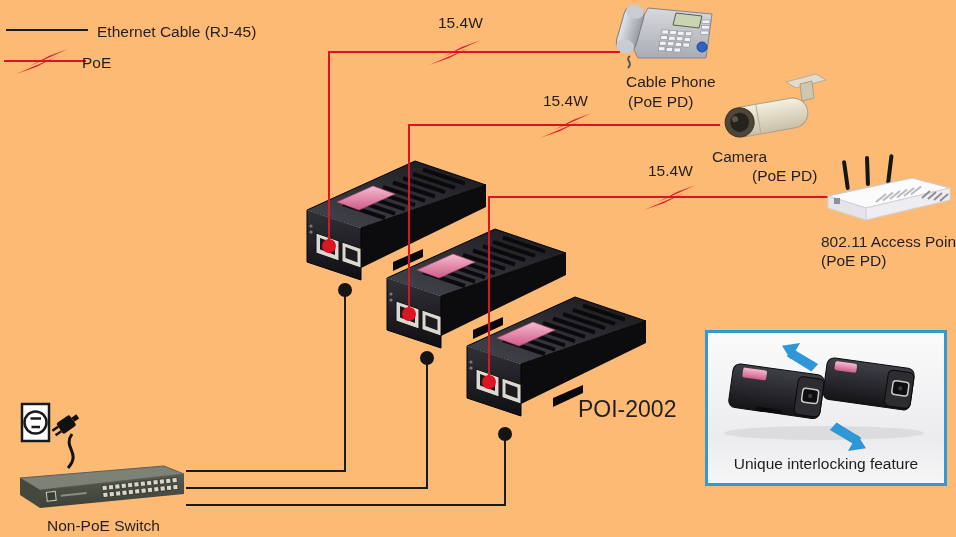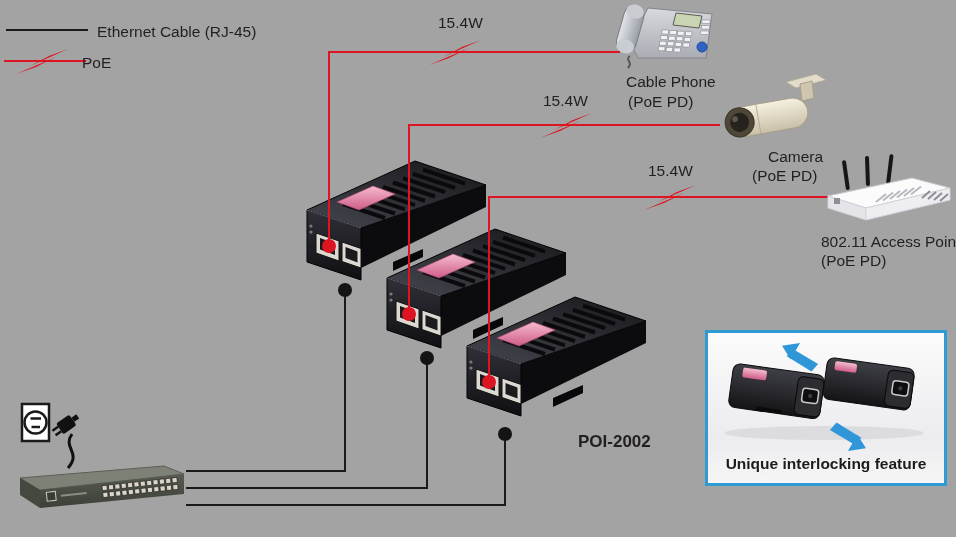--- a/index.html
+++ b/index.html
@@ -1,30 +1,30 @@
 <!DOCTYPE html>
 <html><head>
 <meta charset="utf-8">
 <style>
   html,body{margin:0;padding:0;background:#fff;}
-  #canvas{position:relative;width:956px;height:537px;background:#a3a3a3;overflow:hidden;
+  #canvas{position:relative;width:956px;height:537px;background:#fdba74;overflow:hidden;
           font-family:"Liberation Sans",sans-serif;color:#231f20;}
   .lbl{position:absolute;font-size:15.5px;line-height:19px;color:#231f20;white-space:nowrap;}
-  .lbl.bold{font-weight:bold;font-size:17px;margin-top:32px;}
+  .lbl.bold{font-weight:normal;font-size:23px;}
   .l{position:absolute;}
   .l.black{background:#1a1a1a;}
   .l.red{background:#dd1522;}
   .dot{position:absolute;width:14px;height:14px;border-radius:50%;}
   .dot.red{background:#dd1522;}
   .dot.black{background:#141414;}
   .bolt{position:absolute;width:52px;height:25px;}
   svg.part{position:absolute;overflow:visible;}
   #inset-box{position:absolute;left:705px;top:330px;width:242px;height:156px;
              border:3px solid #2e9bd5;box-sizing:border-box;
-             background:linear-gradient(180deg,#fbfbfb 0%,#ececef 70%,#f6f6f6 100%);font-weight:bold;}
+             background:linear-gradient(180deg,#fbfbfb 0%,#ececef 70%,#f6f6f6 100%);}
   #inset-caption{position:absolute;left:0;right:0;bottom:10px;text-align:center;
                  font-size:15.5px;color:#1c1c1c;}
 </style>
 </head>
 <body>
 
 <div id="canvas">
 
   <svg width="0" height="0" style="position:absolute" aria-hidden="true">
     <defs>
@@ -194,21 +194,21 @@
     <polygon points="64,10 94,2 104,8 74,16" fill="#e3dcca" stroke="#b5ad98"></polygon>
     <polygon points="78,12 90,9 92,26 80,29" fill="#cfc6b0" stroke="#a89f88"></polygon>
     <g transform="rotate(-10 48 44)">
       <rect x="6" y="30" width="80" height="30" rx="15" fill="url(#gCam)" stroke="#a89f8a"></rect>
       <line x1="36" y1="31" x2="36" y2="59" stroke="#b5ac96"></line>
       <circle cx="17" cy="45" r="14.5" fill="#4e4738" stroke="#3a352a"></circle>
       <circle cx="17" cy="45" r="9.5" fill="#26231e"></circle>
       <circle cx="13" cy="41" r="3" fill="#6b6456" opacity="0.8"></circle>
     </g>
   </svg>
-  <div class="lbl" style="left:768px;top:147px">Camera</div>
+  <div class="lbl" style="left:712px;top:147px">Camera</div>
   <div class="lbl" style="left:752px;top:166px">(PoE PD)</div>
 
   <svg class="part" style="left:824px;top:144px" width="130" height="76" viewBox="0 0 130 76">
     <g fill="#161616">
       <rect x="22" y="16" width="4" height="30" rx="2" transform="rotate(-8 24 46)"></rect>
       <rect x="42" y="12" width="4" height="30" rx="2" transform="rotate(-2 44 42)"></rect>
       <rect x="62" y="10" width="4" height="30" rx="2" transform="rotate(7 64 40)"></rect>
     </g>
     <polygon points="4,52 88,34 126,44 42,64" fill="#fbfbfc" stroke="#c9c9cf"></polygon>
     <polygon points="4,52 42,64 42,76 4,64" fill="#e4e4e9" stroke="#d2d2d8"></polygon>
@@ -274,20 +274,21 @@
           <rect x="94" y="9.5" width="5" height="5"></rect>
           <rect x="100.4" y="9.5" width="5" height="5"></rect>
           <rect x="106.8" y="9.5" width="5" height="5"></rect>
           <rect x="113.2" y="9.5" width="5" height="5"></rect>
           <rect x="119.6" y="9.5" width="5" height="5"></rect>
           <rect x="126" y="9.5" width="5" height="5"></rect>
           <rect x="132.4" y="9.5" width="5" height="5"></rect>
       </g>
     </g>
   </svg>
+  <div class="lbl" style="left:47px;top:516px">Non-PoE Switch</div>
 
   <div id="inset-box">
     <svg class="part" style="left:8px;top:8px" width="222" height="104" viewBox="0 0 222 104">
       <ellipse cx="108" cy="92" rx="100" ry="7" fill="#dcdcde"></ellipse>
       <g transform="translate(18,22) rotate(8)">
         <rect x="0" y="0" width="92" height="44" rx="7" fill="url(#gIns)" stroke="#0b0b0d"></rect>
         <rect x="10" y="3" width="24" height="10" rx="2" fill="url(#gPink)"></rect>
         <rect x="28" y="40" width="26" height="4" fill="#0a0a0b"></rect>
         <rect x="66" y="4" width="26" height="38" rx="5" fill="#2c2c31" stroke="#0a0a0c"></rect>
         <rect x="72" y="15" width="16" height="14" rx="3" fill="#0e0e10" stroke="#c9c9cc" stroke-width="1.5"></rect>

